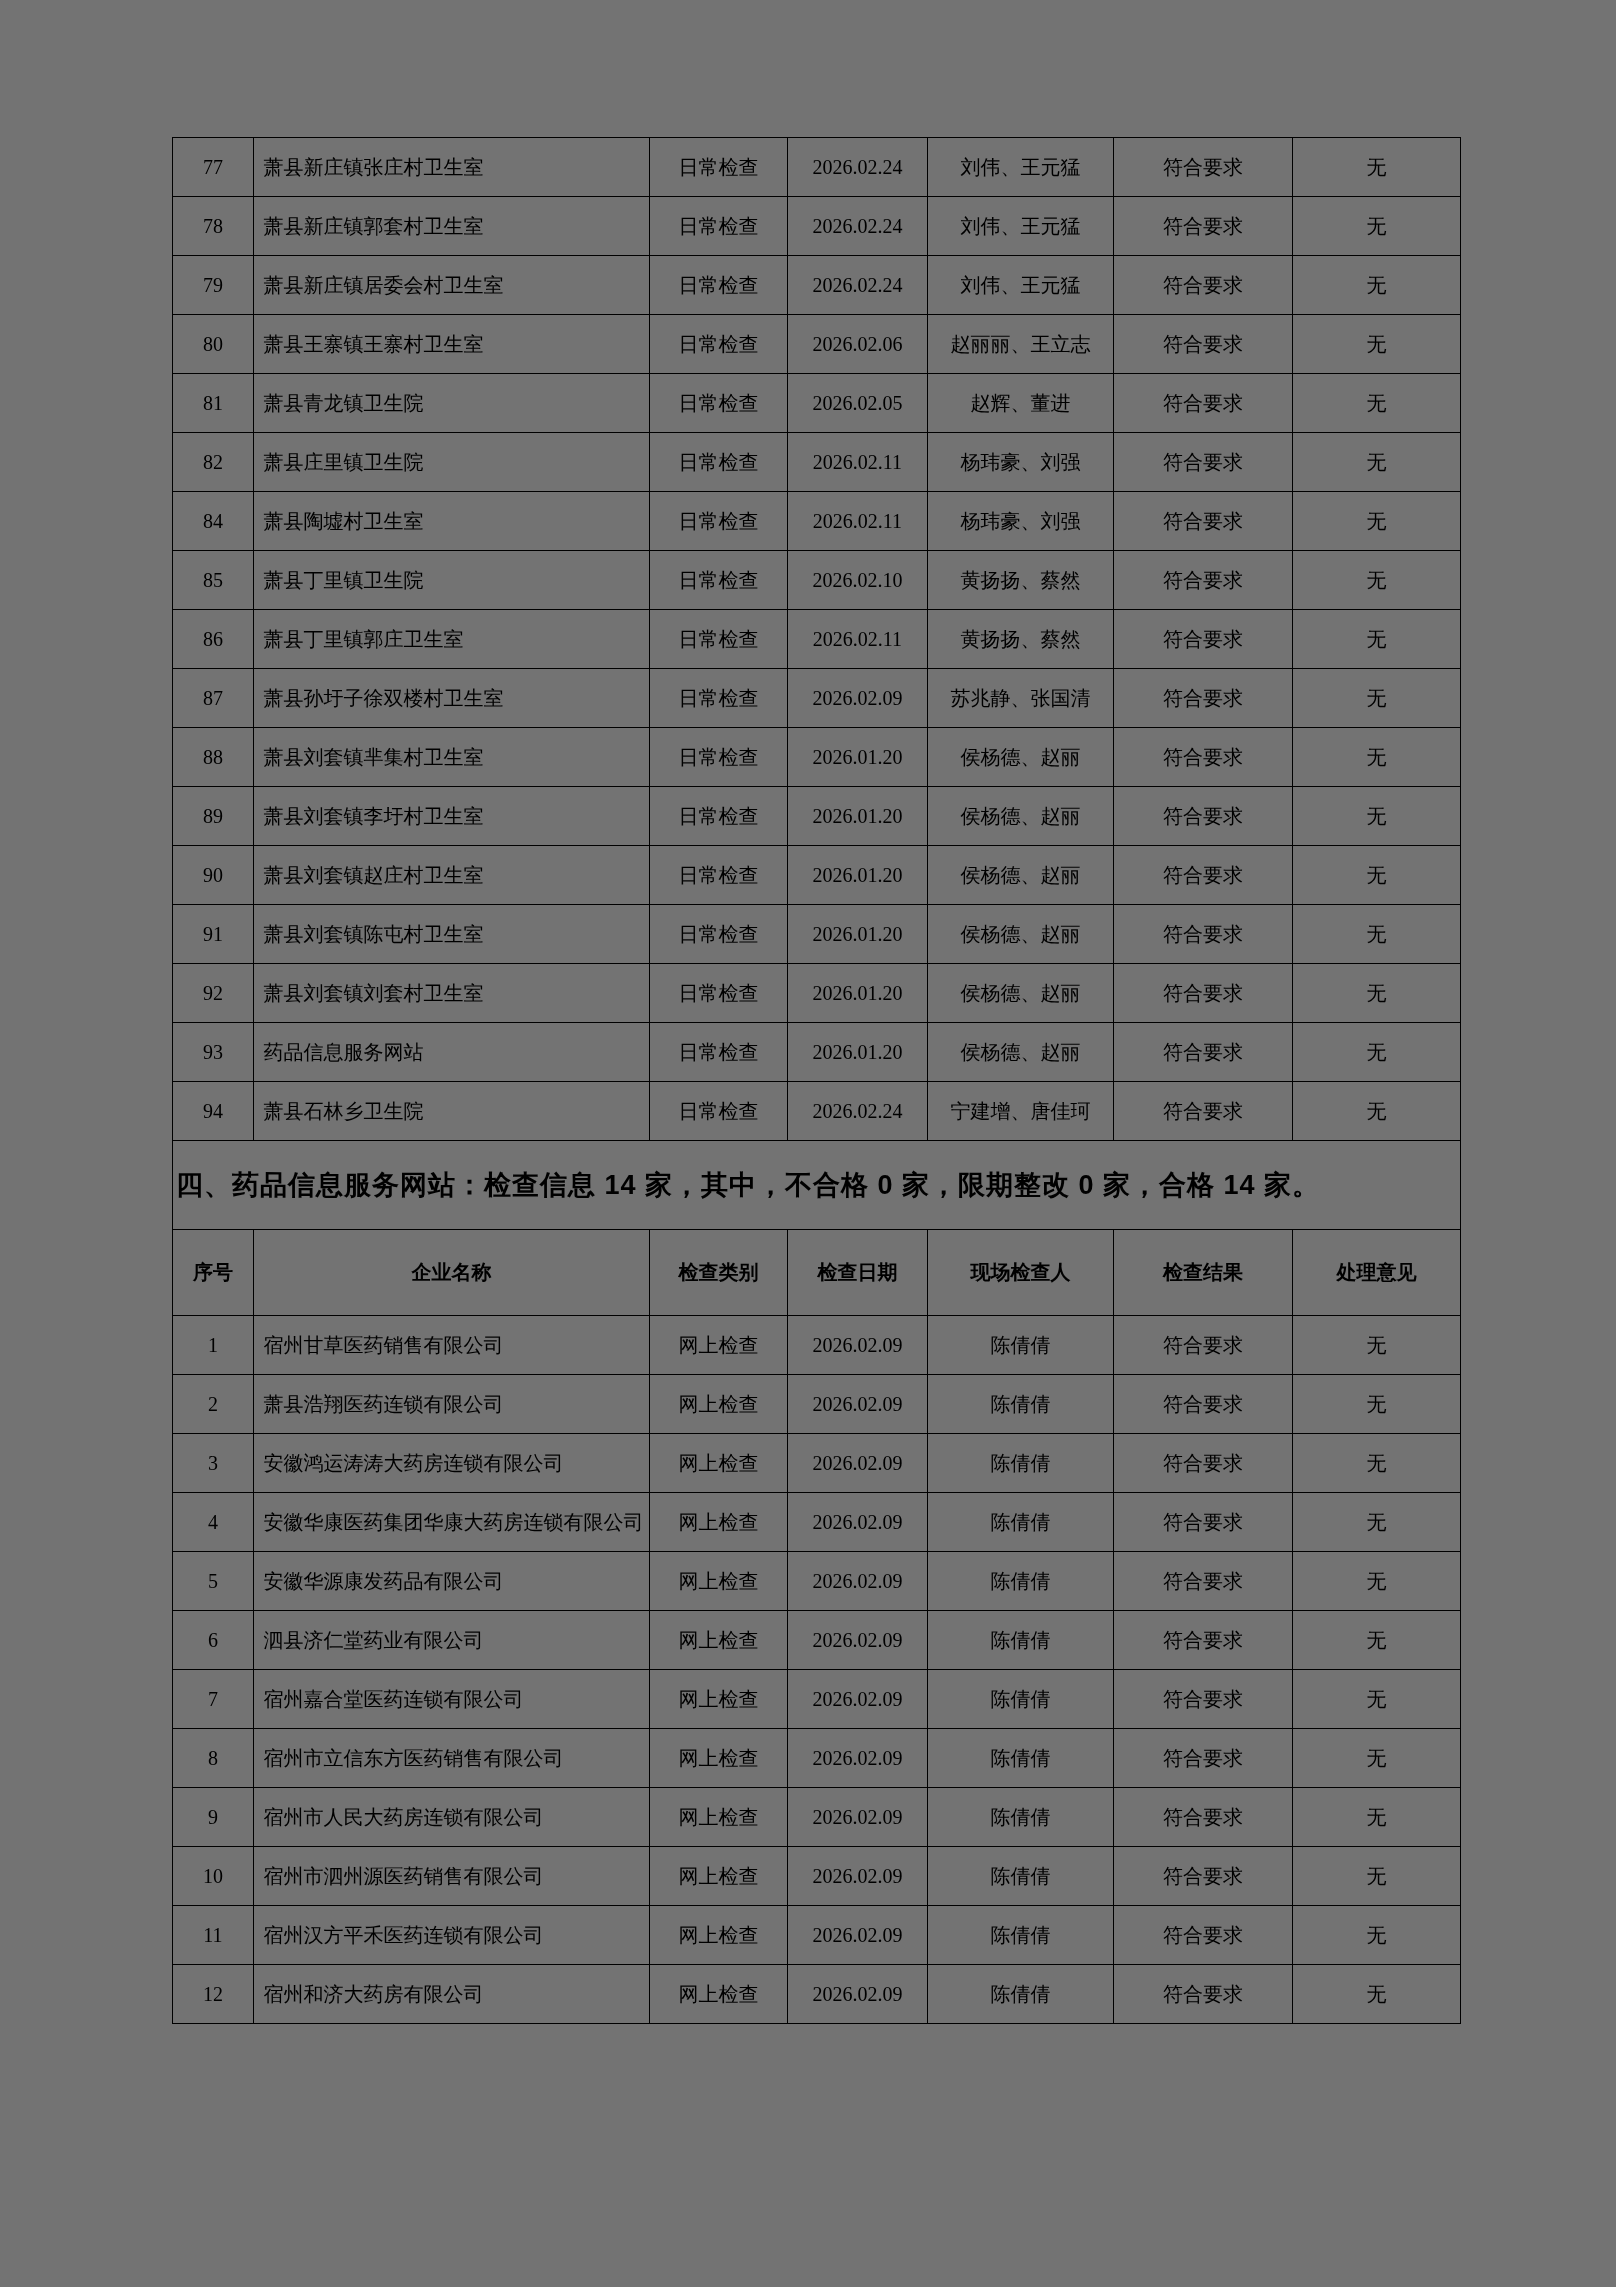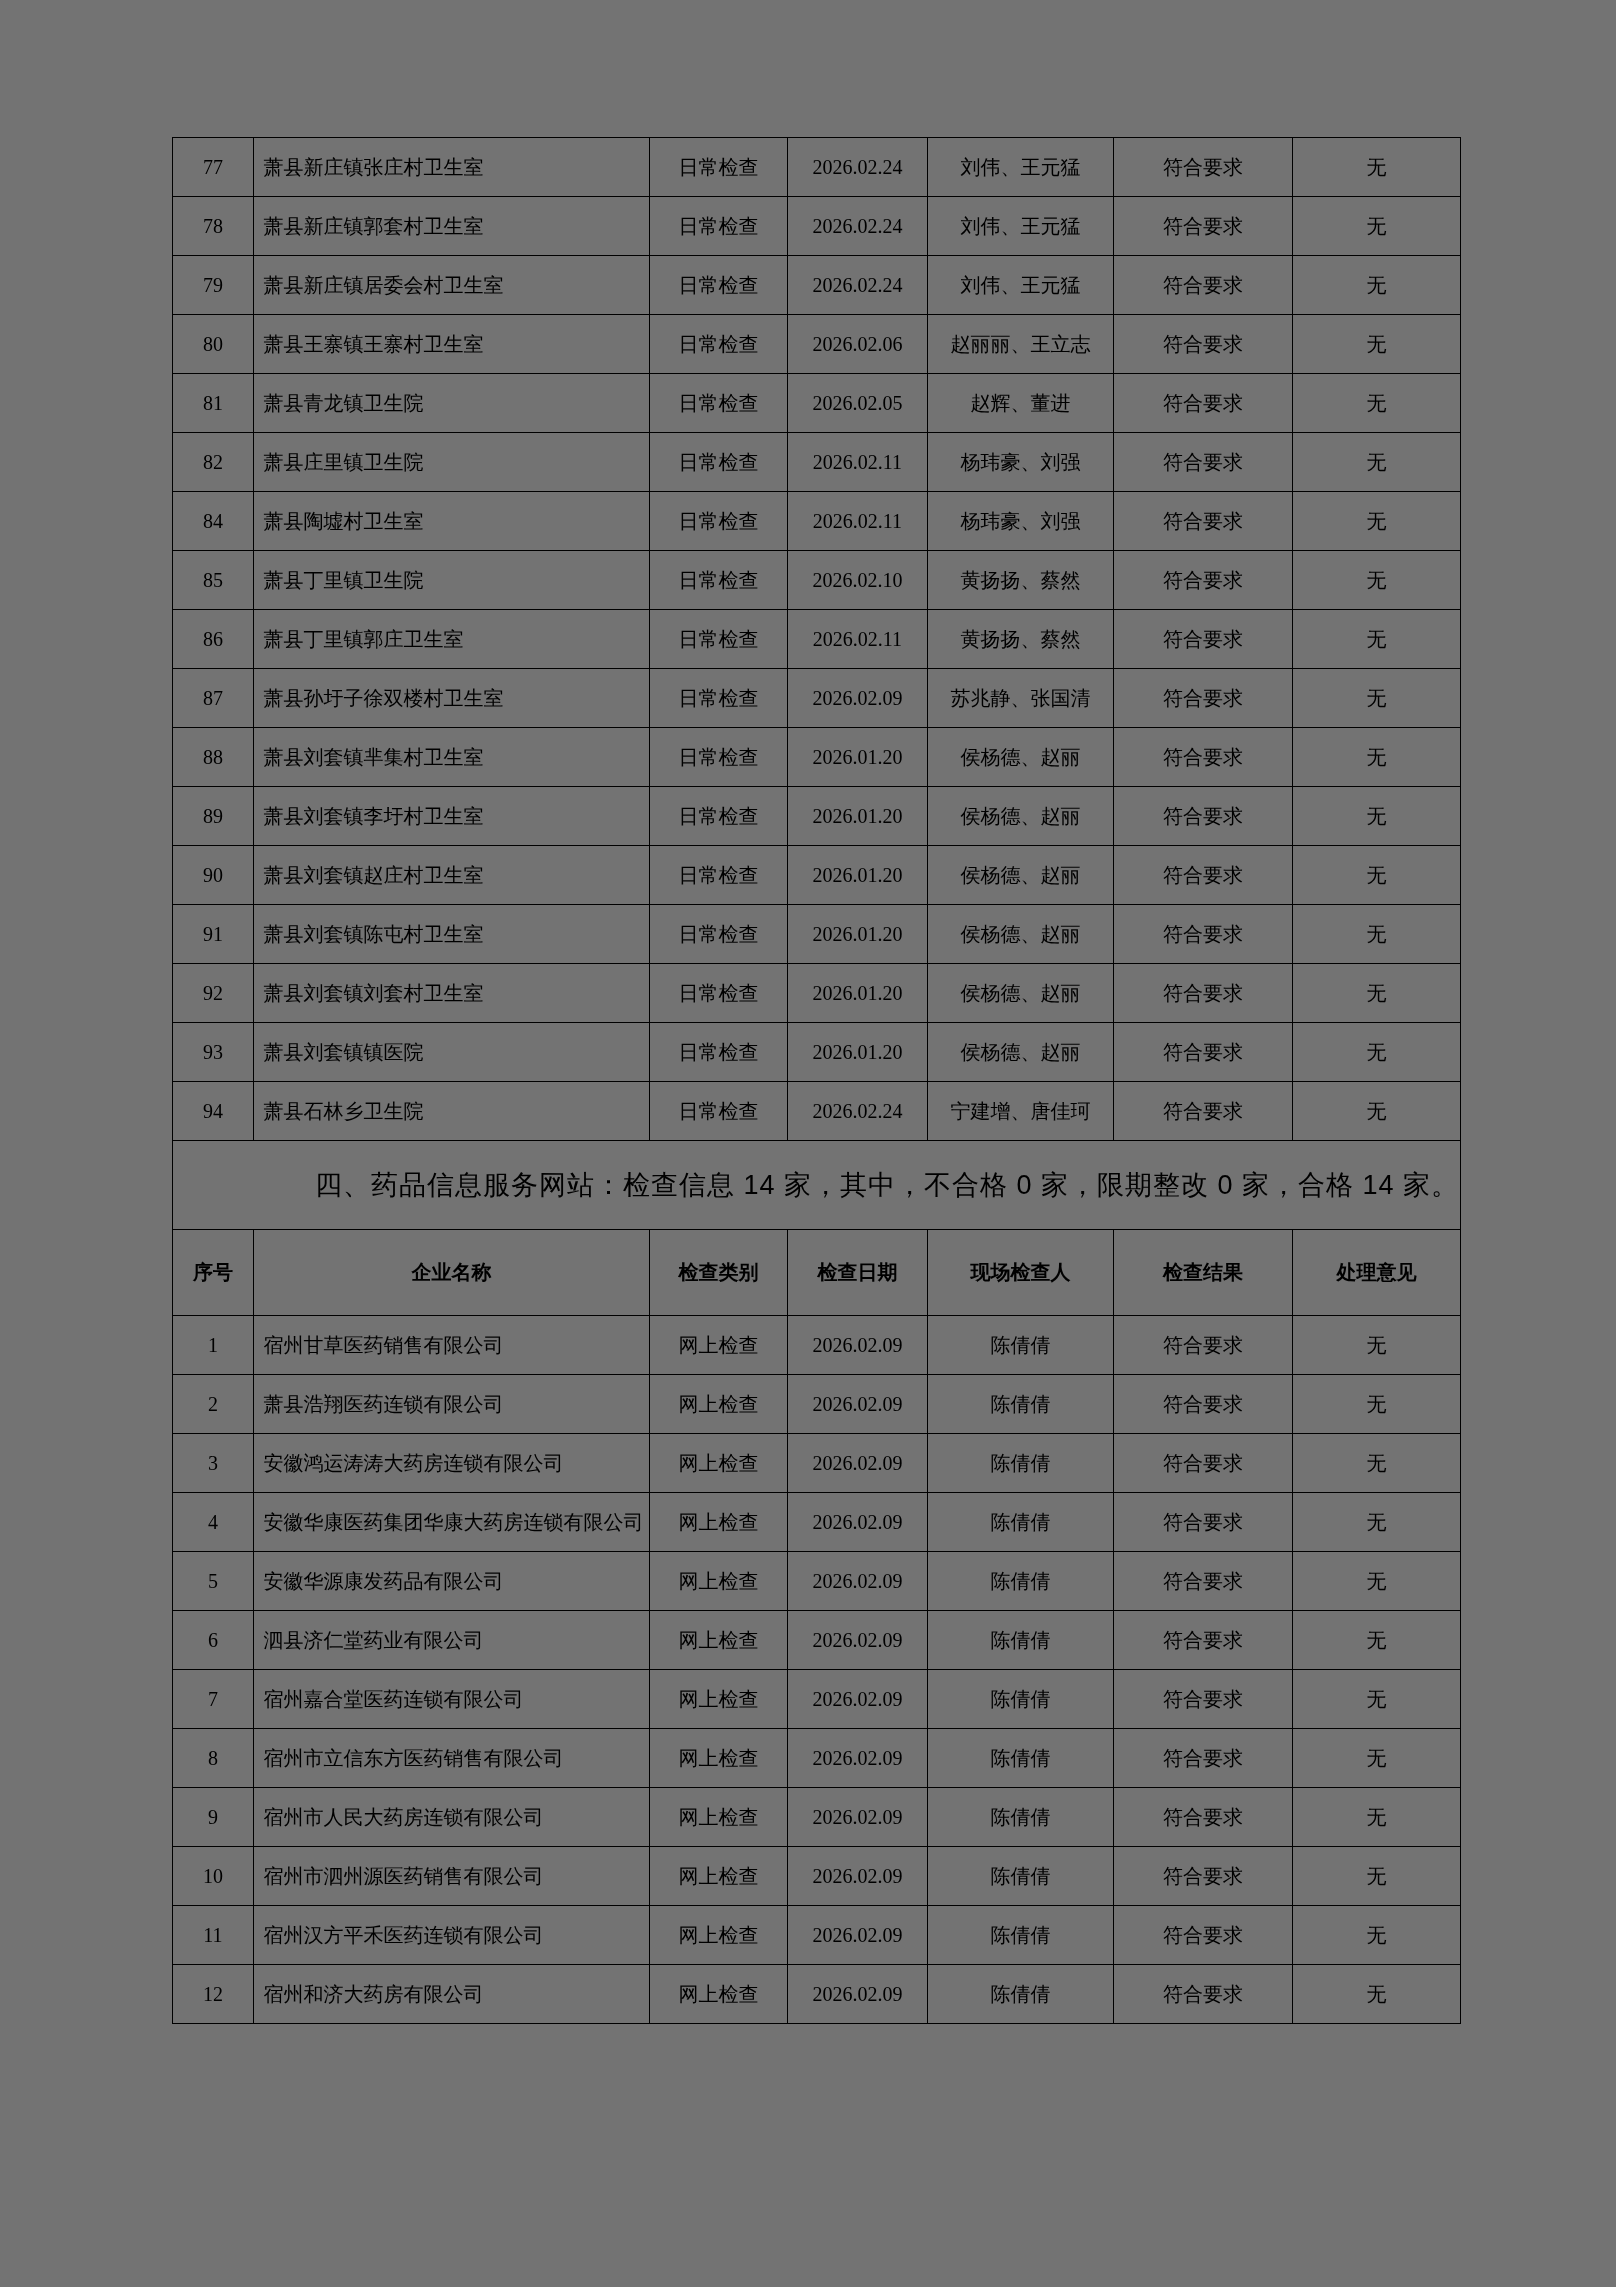--- a/index.html
+++ b/index.html
@@ -37,24 +37,24 @@
   }
   td.center { text-align: center; }
   td.name {
     text-align: left;
     padding-left: 9.6px;
     padding-right: 0;
   }
   td.section-cell {
     height: 86px;
     font-family: "Liberation Sans", "DejaVu Sans", sans-serif;
-    font-weight: normal;
+    font-weight: bold;
     font-size: 27px;
-    text-align: right;
-    padding-left: 24px;
+    text-align: left;
+    padding-left: 3px;
     letter-spacing: 1px;
   }
   tr.header-row { height: 86px; }
   tr.header-row th {
     font-family: "Liberation Sans", "DejaVu Sans", sans-serif;
     font-weight: bold;
     font-size: 20px;
     text-align: center;
   }
 </style>
@@ -204,21 +204,21 @@
         <td class="c center">92</td>
         <td class="c name">萧县刘套镇刘套村卫生室</td>
         <td class="c center">日常检查</td>
         <td class="c center">2026.01.20</td>
         <td class="c center">侯杨德、赵丽</td>
         <td class="c center">符合要求</td>
         <td class="c center">无</td>
       </tr>
         <tr class="data-row">
         <td class="c center">93</td>
-        <td class="c name">萧县刘套镇镇医院</td>
+        <td class="c name">药品信息服务网站</td>
         <td class="c center">日常检查</td>
         <td class="c center">2026.01.20</td>
         <td class="c center">侯杨德、赵丽</td>
         <td class="c center">符合要求</td>
         <td class="c center">无</td>
       </tr>
         <tr class="data-row">
         <td class="c center">94</td>
         <td class="c name">萧县石林乡卫生院</td>
         <td class="c center">日常检查</td>

